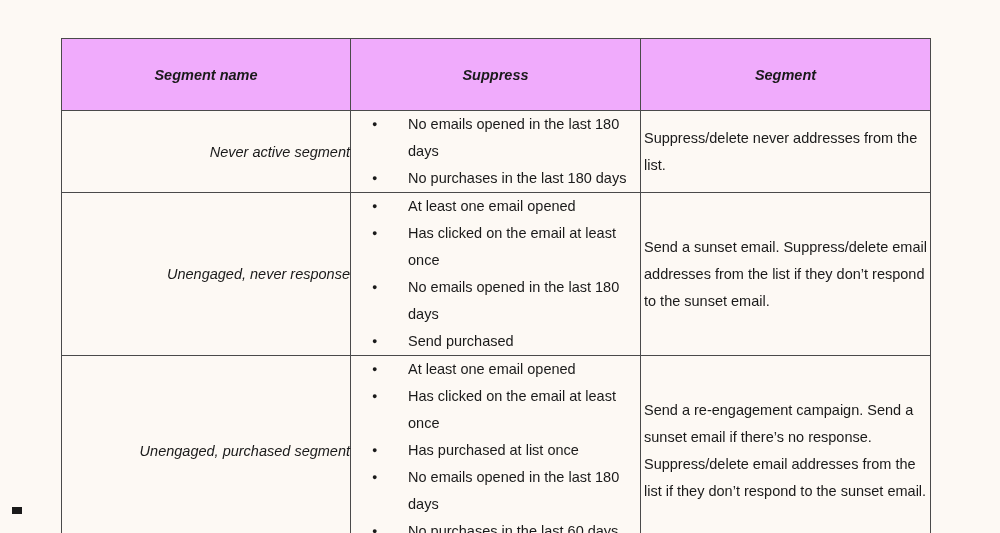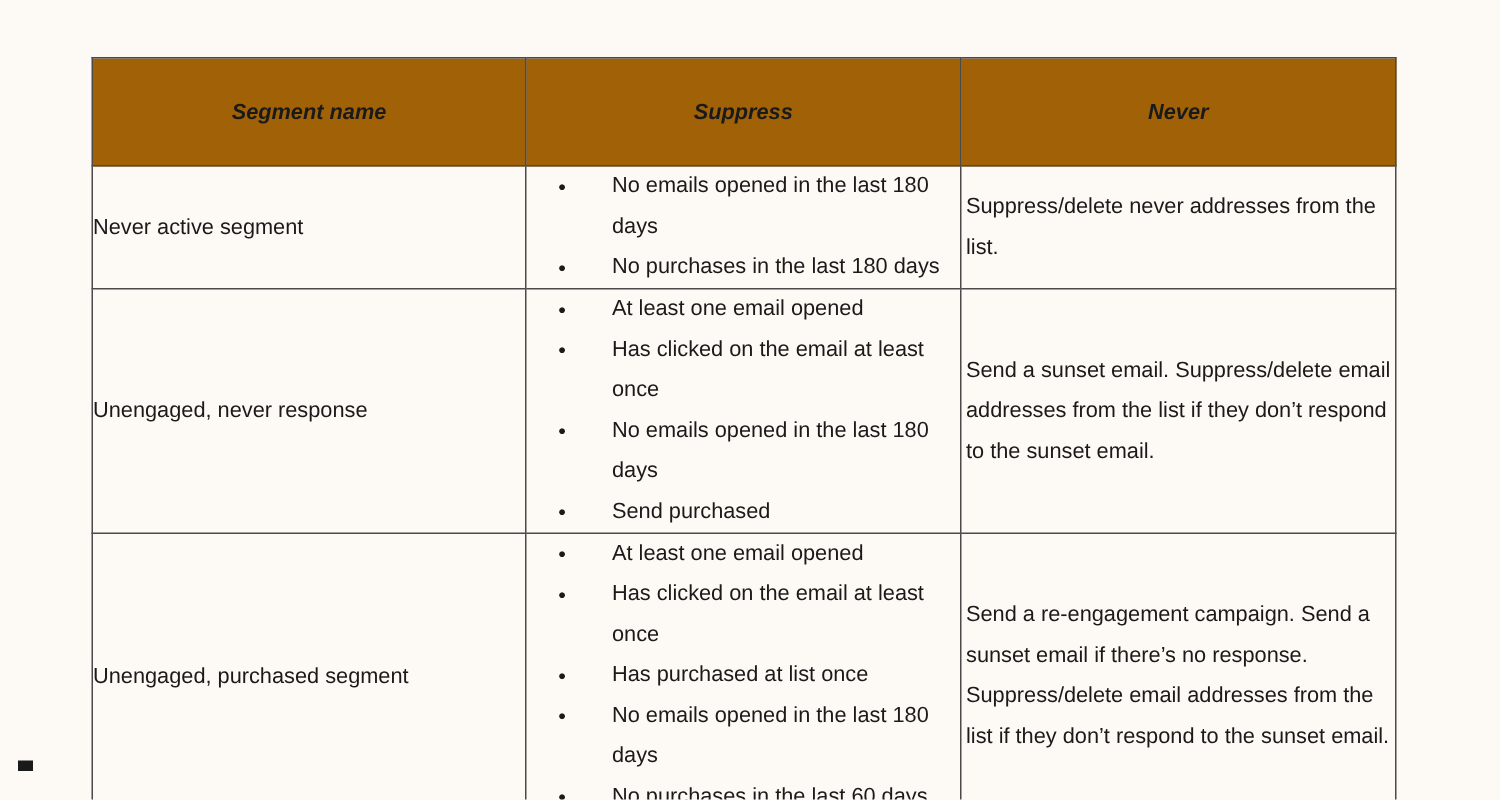--- a/index.html
+++ b/index.html
@@ -1,41 +1,41 @@
 <!DOCTYPE html>
 <html><head>
 <meta charset="utf-8">
 <style>
   html, body { margin:0; padding:0; }
   body { width:1000px; height:533px; background:#fdf9f4; position:relative; overflow:hidden;
          font-family:"Liberation Sans", sans-serif; color:#1a1a1a; }
   table { position:absolute; left:61px; top:38px; width:869px; border-collapse:collapse; table-layout:fixed; }
   td, th { border:1px solid #4a4a4a; font-size:14.5px; vertical-align:middle; padding:0; }
-  th { background:#a16207; height:71px; font-style:italic; font-weight:bold; font-size:14.5px; }
-  td.seg { text-align:left; }
+  th { background:#f0abfc; height:71px; font-style:italic; font-weight:bold; font-size:14.5px; }
+  td.seg { text-align:right;font-style:italic; }
   td.act { padding:0 3px 0 3px; line-height:27px; }
   ul { list-style:none; margin:0; padding:0; }
   li { position:relative; padding-left:57px; line-height:27px; }
   li::before { content:"●"; position:absolute; left:21px; font-size:9px; top:0; }
   .flag { position:absolute; left:12px; top:507px; width:10px; height:7px; background:#1a1a1a; }
 </style>
 </head>
 <body>
 
 <table>
   <colgroup>
       <col style="width:289px">
       <col style="width:290px">
       <col style="width:290px">
     </colgroup>
   <thead>
     <tr>
       <th>Segment name</th>
       <th>Suppress</th>
-      <th>Never</th>
+      <th>Segment</th>
     </tr>
   </thead>
   <tbody>
     <tr style="height:77px">
       <td class="seg">Never active segment</td>
       <td>
           <ul>
         <li>No emails opened in the last 180 days</li>
         <li>No purchases in the last 180 days</li>
       </ul>

